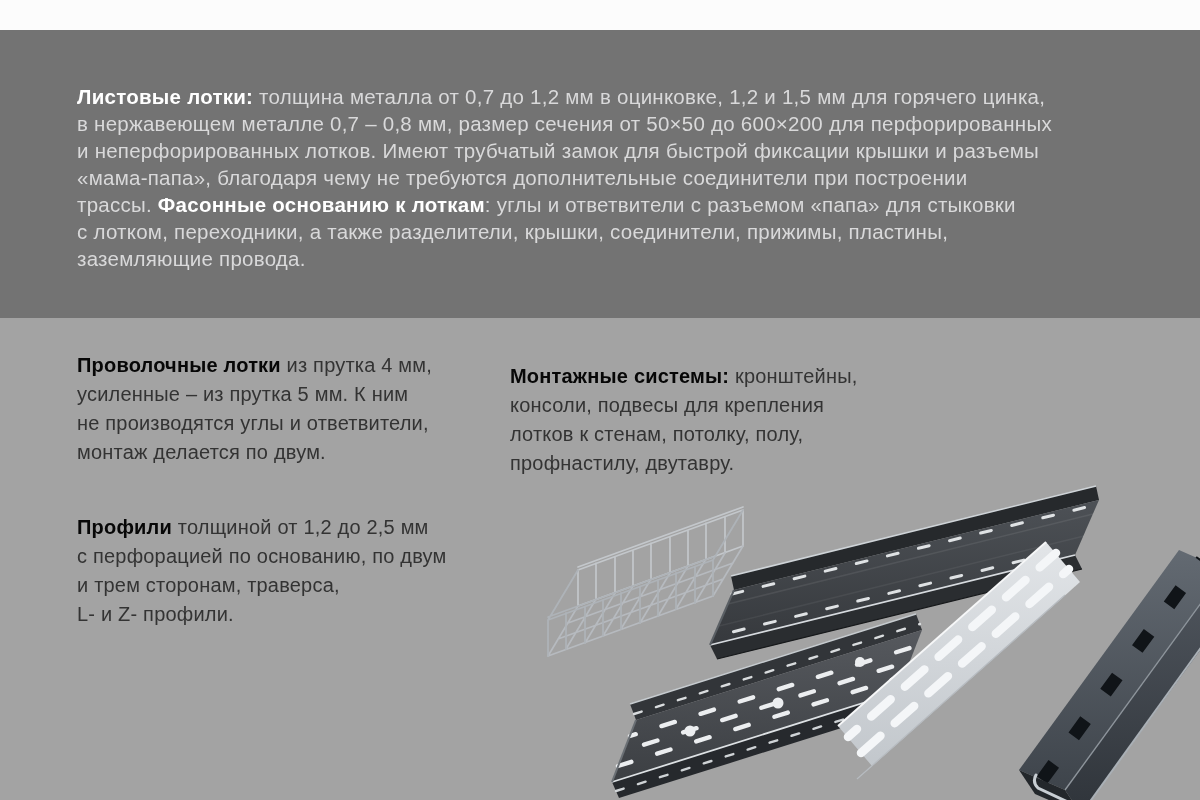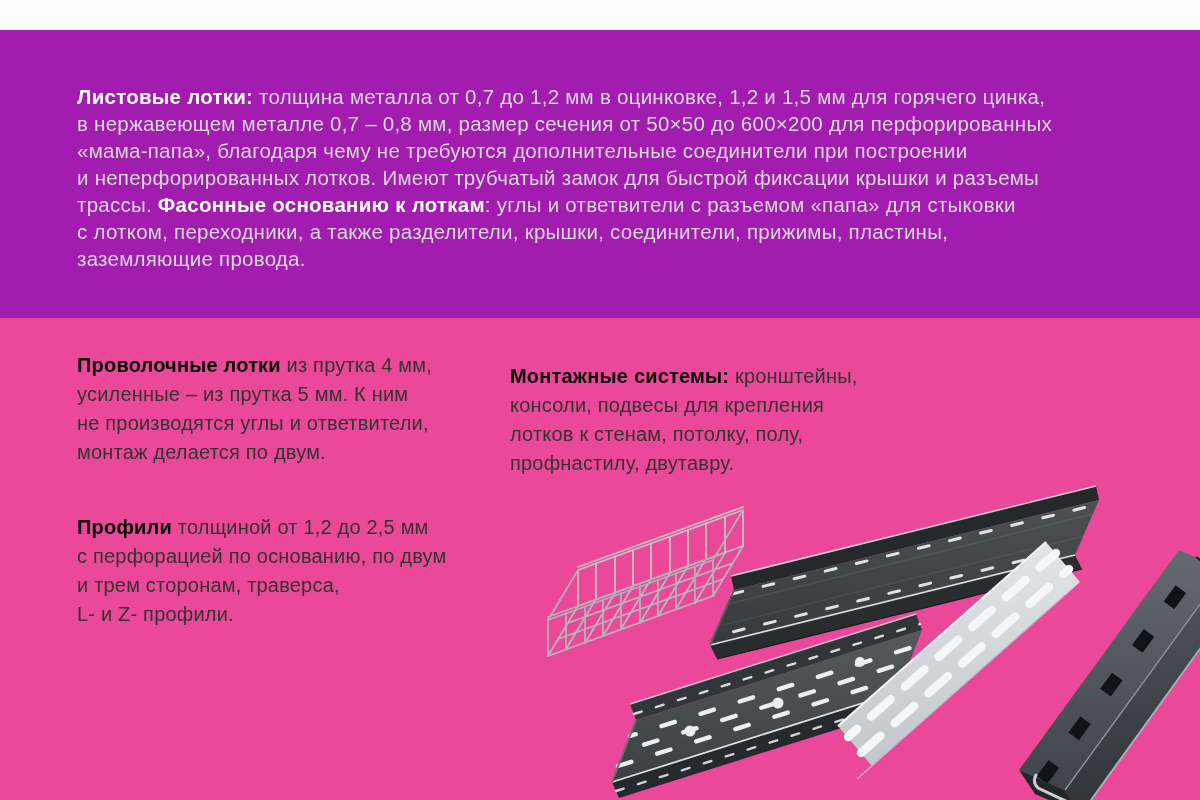--- a/index.html
+++ b/index.html
@@ -5,30 +5,30 @@
   html,body{margin:0;padding:0;}
   body{
     width:1200px;height:800px;overflow:hidden;position:relative;
     font-family:"Liberation Sans","DejaVu Sans",sans-serif;
     background:#ffffff;
   }
   .page{position:absolute;inset:0;}
   .top-strip{position:absolute;top:0;left:0;width:1200px;height:30px;background:#fcfcfc;}
   .hero{
     position:absolute;top:30px;left:0;width:1200px;height:288px;
-    background:#a21caf;color:#d9d9da;
+    background:#737373;color:#d9d9da;
   }
   .hero-text{
     position:absolute;left:77px;top:53px;
     font-size:20.5px;line-height:27px;letter-spacing:.25px;
   }
   .hero-text b{color:#ffffff;font-weight:700;}
   .content{
     position:absolute;top:318px;left:0;width:1200px;height:482px;
-    background:#ec4899;color:#333333;
+    background:#a3a3a3;color:#333333;
   }
   .col{position:absolute;font-size:20px;line-height:29px;letter-spacing:.2px;}
   .col b{color:#070707;font-weight:700;}
   .col-left{left:77px;top:33px;}
   .col-right{left:510px;top:31px;margin-top:13px;}
   .para{margin:0;}
   .col-left .para:nth-child(1){margin-bottom:46px;}
   .col-left .para:nth-child(2){margin-bottom:42px;}
   .text-line{white-space:nowrap;}
   .product{position:absolute;left:520px;top:142px;}
@@ -36,22 +36,22 @@
 </head>
 <body>
 
 <div class="page">
   <div class="top-strip"></div>
 
   <section class="hero">
     <div class="hero-text">
         <div class="text-line"><b>Листовые лотки:</b><span> толщина металла от 0,7 до 1,2 мм в оцинковке, 1,2 и 1,5 мм для горячего цинка,</span></div>
         <div class="text-line"><span>в нержавеющем металле 0,7 – 0,8 мм, размер сечения от 50×50 до 600×200 для перфорированных</span></div>
+        <div class="text-line"><span>и неперфорированных лотков. Имеют трубчатый замок для быстрой фиксации крышки и разъемы</span></div>
         <div class="text-line"><span>«мама-папа», благодаря чему не требуются дополнительные соединители при построении</span></div>
-        <div class="text-line"><span>и неперфорированных лотков. Имеют трубчатый замок для быстрой фиксации крышки и разъемы</span></div>
         <div class="text-line"><span>трассы. </span><b>Фасонные основанию к лоткам</b><span>: углы и ответвители с разъемом «папа» для стыковки</span></div>
         <div class="text-line"><span>с лотком, переходники, а также разделители, крышки, соединители, прижимы, пластины,</span></div>
         <div class="text-line"><span>заземляющие провода.</span></div>
       </div>
   </section>
 
   <section class="content">
     <div class="col col-left">
       <div class="para">
           <div class="text-line"><b>Проволочные лотки</b><span> из прутка 4 мм,</span></div>

